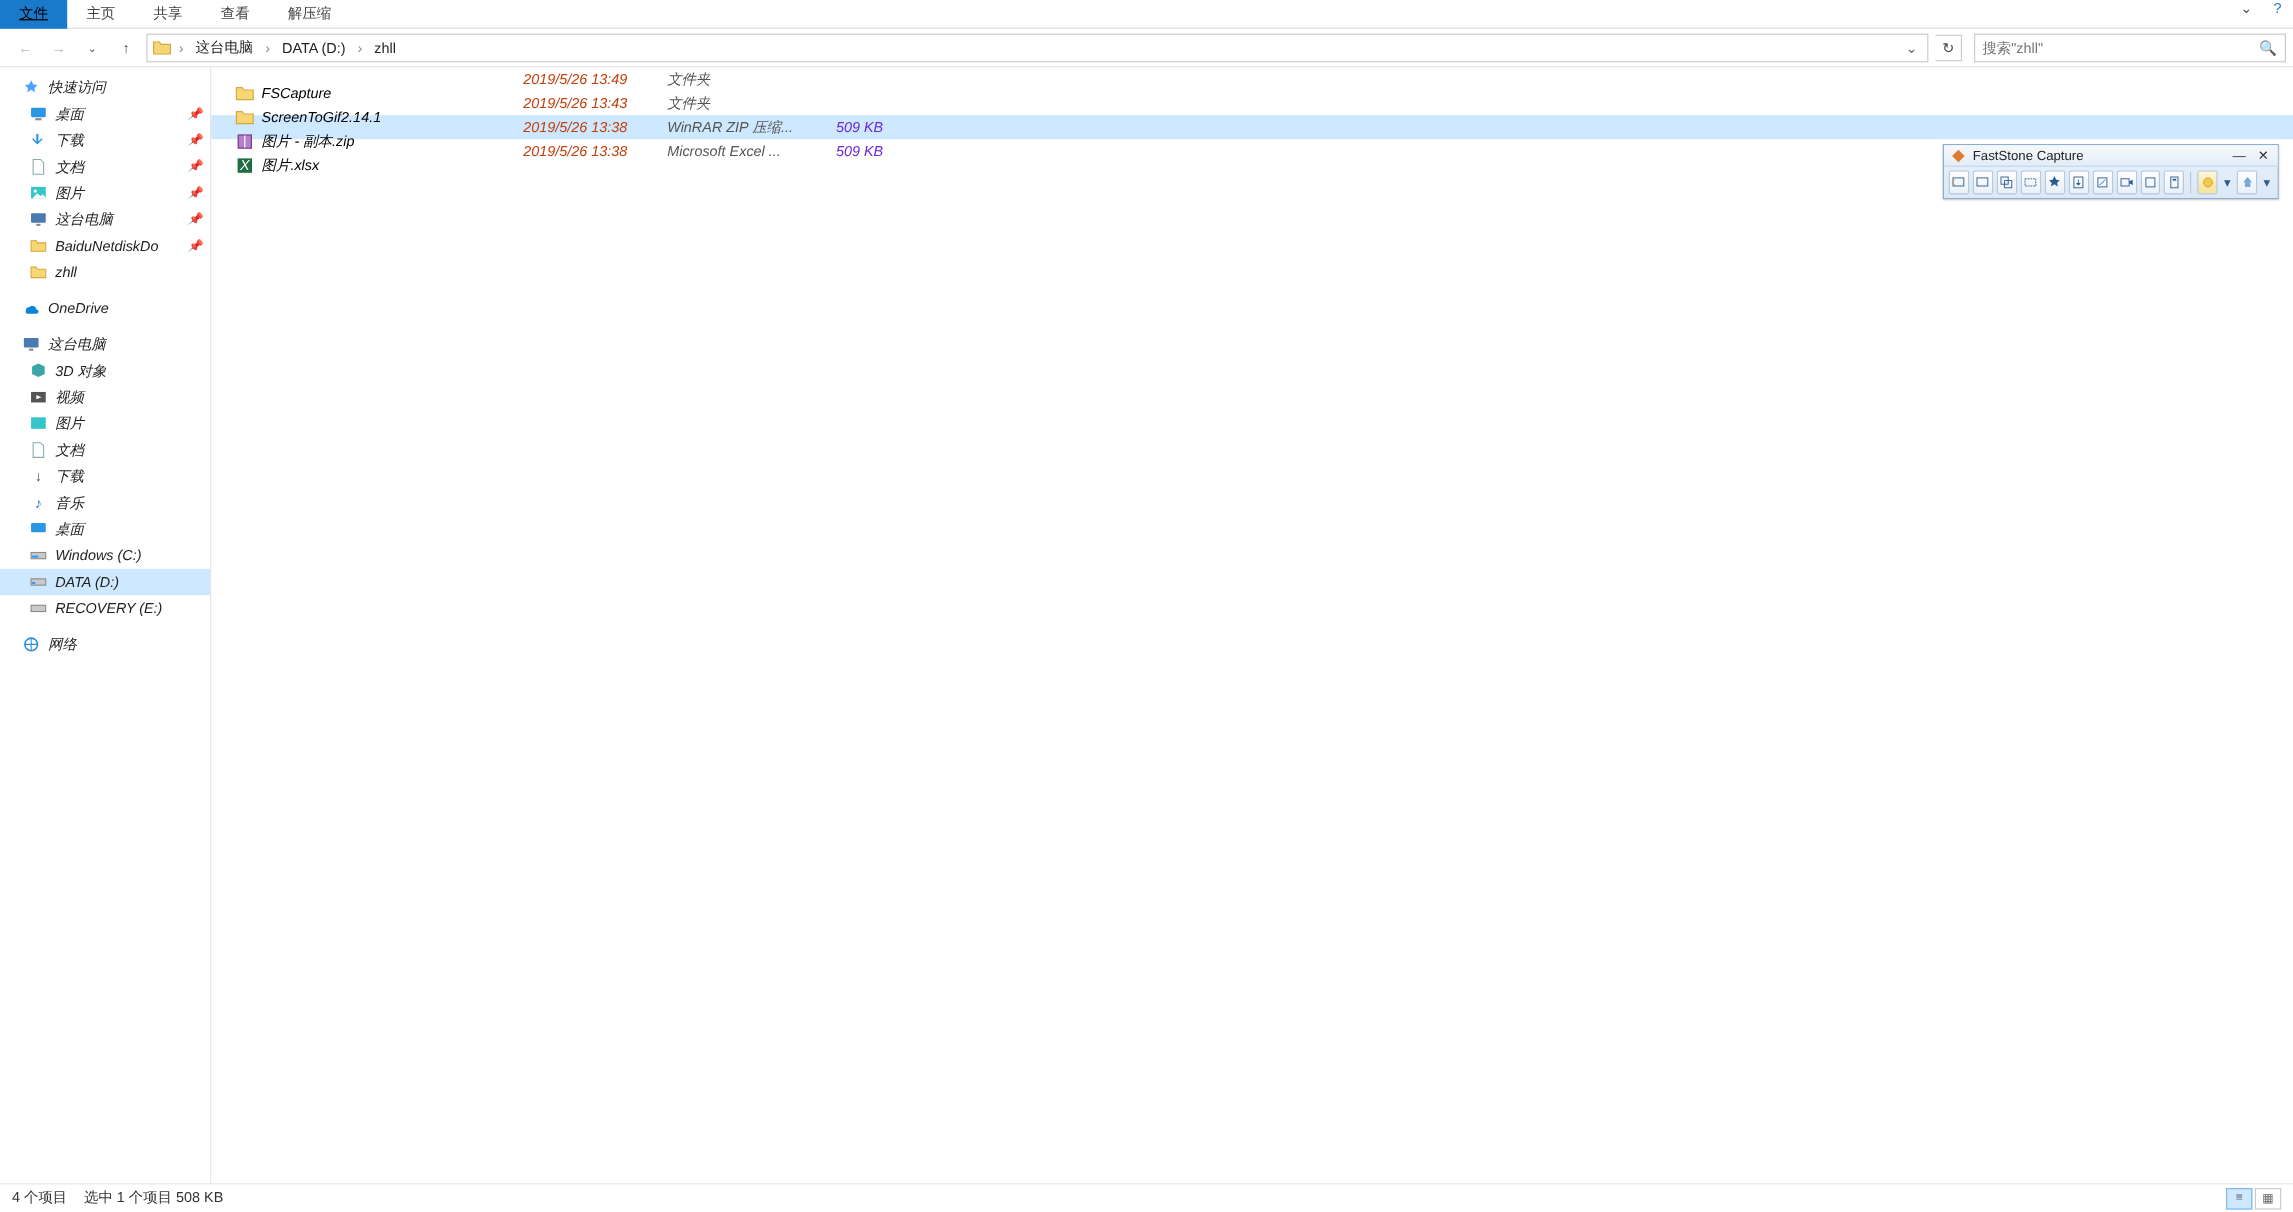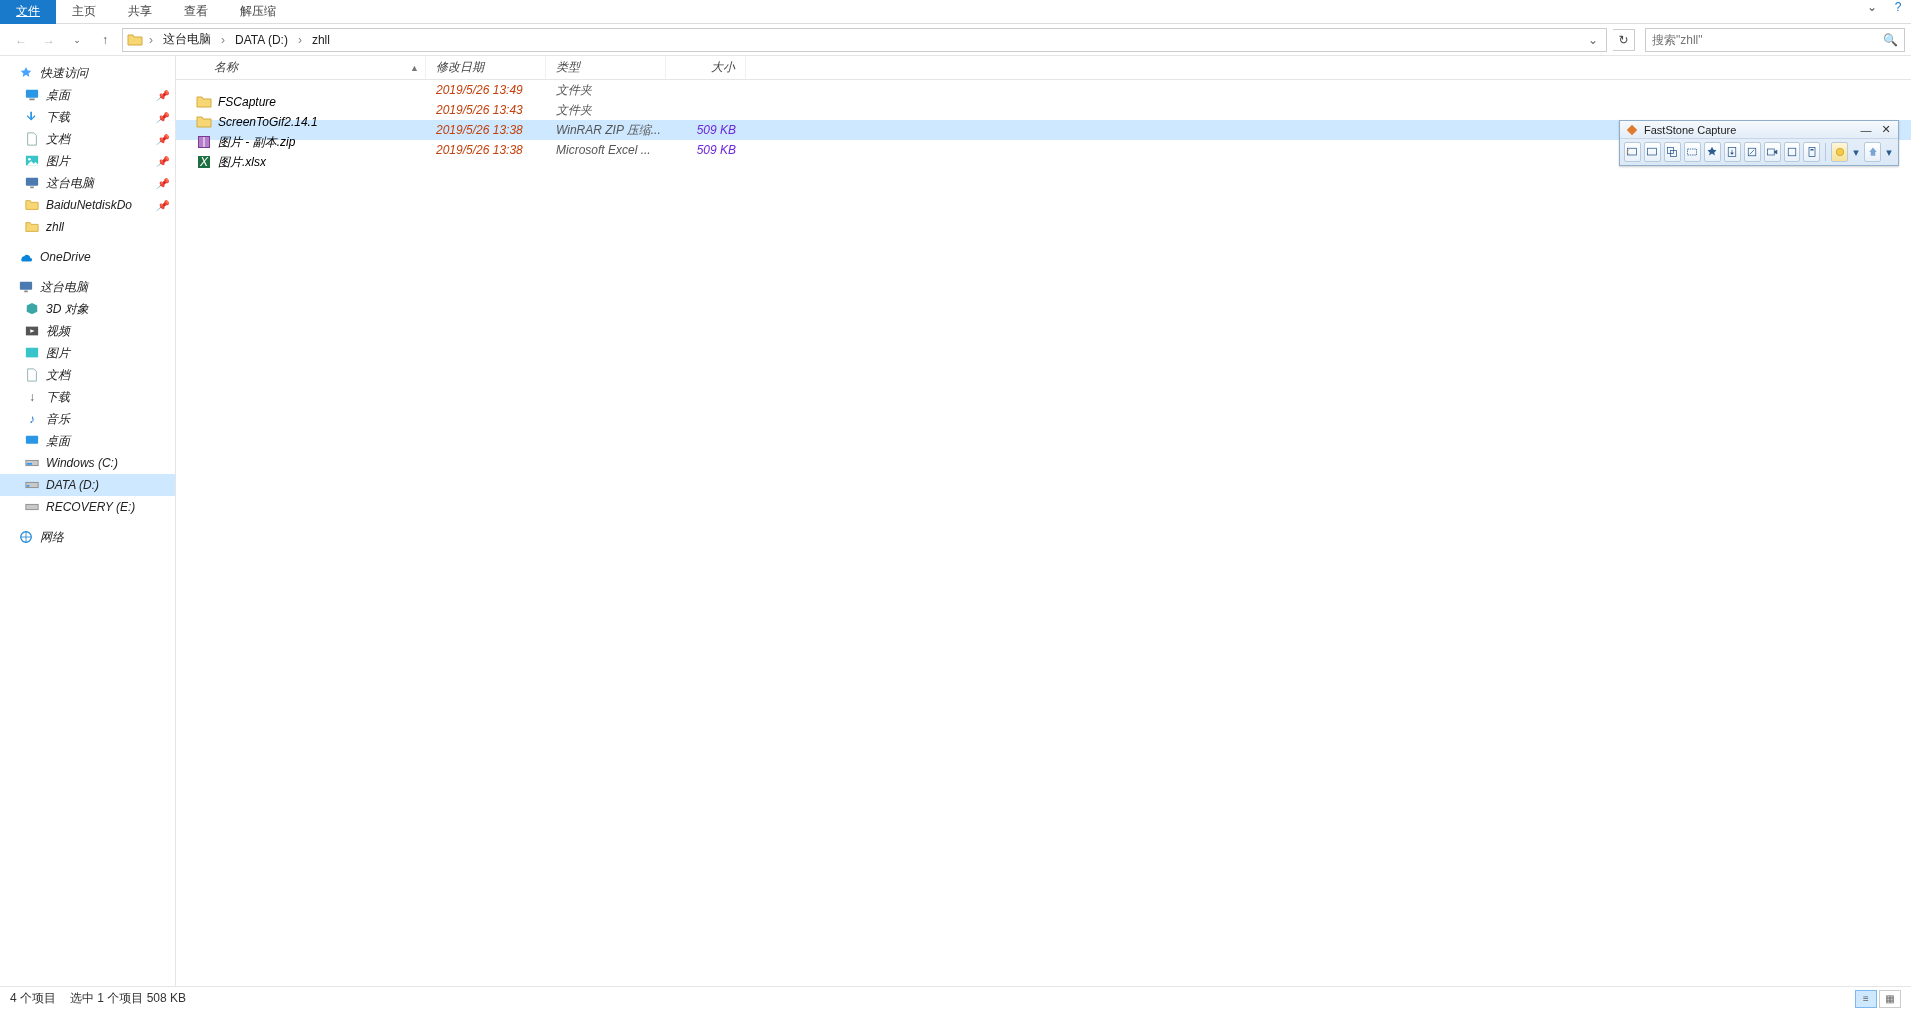--- a/index.html
+++ b/index.html
@@ -1,21 +1,21 @@
 <!DOCTYPE html>
 <html><head>
 <meta charset="utf-8">
 <style>
 * { margin:0; padding:0; box-sizing:border-box; font-family:"Microsoft YaHei","Segoe UI",sans-serif; font-size:12px; }
 body { width:1911px; height:1010px; background:#fff; overflow:hidden; position:relative; }
 
 
 .ribbon { height:24px; display:flex; align-items:flex-start; border-bottom:1px solid #ddd; background:#fff; }
 .ribbon .tab { padding:3px 16px 4px; color:#444; cursor:default; }
-.ribbon .tab.active { background:#1979ca; color:#ffffff;text-decoration:underline; }
+.ribbon .tab.active { background:#1979ca; color:#000000;text-decoration:underline; }
 .ribbon .spacer { flex:1; }
 .ribbon .chev { width:26px; text-align:center; color:#555; }
 
 
 .navrow { height:32px; display:flex; align-items:center; border-bottom:1px solid #e5e5e5; padding:0 6px 0 10px; gap:6px; }
 .navbtn { width:22px; height:22px; display:flex; align-items:center; justify-content:center; color:#555; }
 .navbtn.dim { color:#bbb; }
 .addr { flex:1; display:flex; align-items:center; height:24px; border:1px solid #ccc; background:#fff; padding:0 4px; gap:4px; }
 .addr .foldericon { width:16px; height:16px; display:inline-block; }
 .addr .crumb { padding:1px 4px; color:#222; }
@@ -297,35 +297,20 @@
               <circle cx="8" cy="8" r="6" fill="none" stroke="#2a8dd6" stroke-width="1.5"></circle>
               <path stroke="#2a8dd6" d="M2 8h12M8 2v12" fill="none"></path>
             </svg>
           </span>
           <span>网络</span>
         </div>
     </div>
   </div>
 
   <div class="filepane">
-    <div class="cols">
-      <div class="col name">
-          <span>名称</span>
-          <span class="sortarrow">▲</span>
-        </div>
-      <div class="col date">
-          <span>修改日期</span>
-        </div>
-      <div class="col type">
-          <span>类型</span>
-        </div>
-      <div class="col size">
-          <span>大小</span>
-        </div>
-    </div>
     <div class="rows">
       <div class="row">
         <div class="cell name">
             <span class="ic">
               <svg width="16" height="16" viewBox="0 0 16 16">
                 <path fill="#f7d774" stroke="#d6a93e" d="M1 3h5l1 2h8v8H1z"></path>
               </svg>
             </span>
             <span>FSCapture</span>
           </div>

